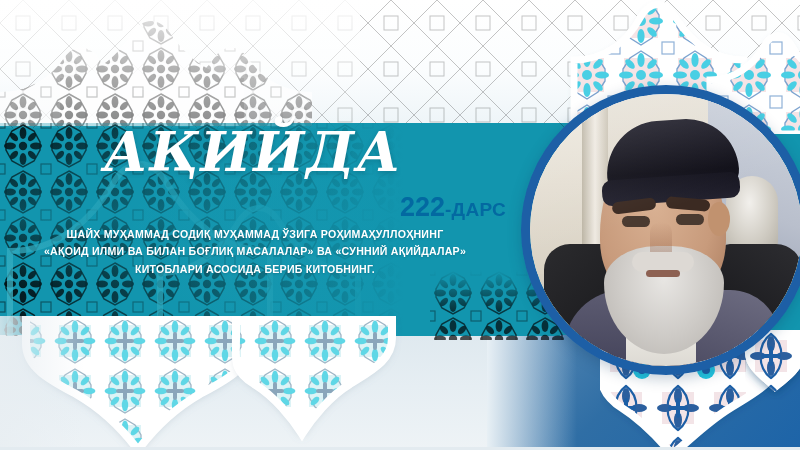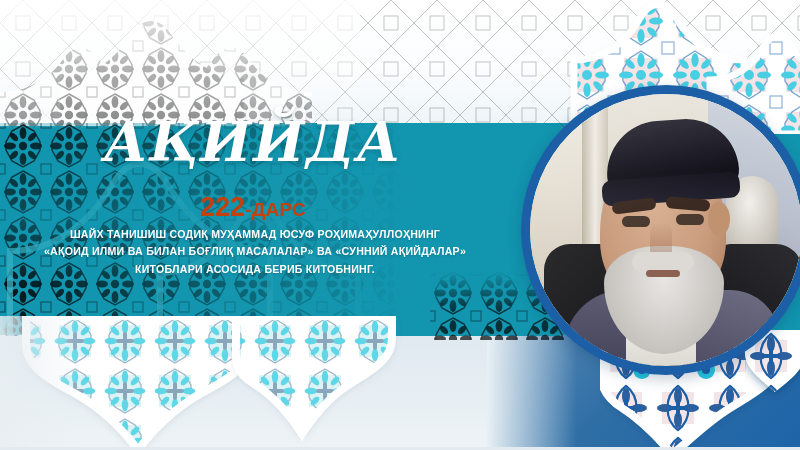--- a/index.html
+++ b/index.html
@@ -42,33 +42,33 @@
   .hairline-bottom{
     position:absolute;left:0;top:447px;width:800px;height:3px;
     background:#e3ebf0;
   }
 
   
   .patt{position:absolute;pointer-events:none;}
 
   
   .title-wrap{
-    position:absolute;left:0;top:114px;width:506px;text-align:center;
+    position:absolute;left:0;top:124px;width:506px;text-align:center;
   }
   .title{
     font-family:"DejaVu Serif","Liberation Serif",serif;
     font-style:italic;font-weight:700;
     font-size:54px;line-height:56px;letter-spacing:2px;
     color:#ffffff;
     text-shadow:0 2px 5px rgba(0,60,80,.28);
     margin:0;
   }
   .lesson{
-    position:absolute;left:0;top:192px;width:506px;text-align:center;
-    color:#c2410c;white-space:nowrap;
+    position:absolute;left:0;top:192px;width:506px;text-align:right;
+    color:#0369a1;white-space:nowrap;
   }
   .lesson .num{
     font-size:27px;font-weight:700;letter-spacing:0px;
     vertical-align:baseline;
   }
   .lesson .word{
     font-size:19px;font-weight:700;letter-spacing:.3px;
     vertical-align:baseline;
   }
   .body-text{
@@ -473,21 +473,21 @@
 
   <div class="title-wrap">
     <h1 class="title">АҚИЙДА</h1>
   </div>
 
   <div class="lesson">
     <span class="num">222</span><span class="word">-ДАРС</span>
   </div>
 
   <div class="body-text">
-    <div>ШАЙХ ТАНИШИШ СОДИҚ МУҲАММАД ЮСУФ РОҲИМАҲУЛЛОҲНИНГ</div>
+    <div>ШАЙХ МУҲАММАД СОДИҚ МУҲАММАД ЎЗИГА РОҲИМАҲУЛЛОҲНИНГ</div>
     <div>«АҚОИД ИЛМИ ВА БИЛАН БОҒЛИҚ МАСАЛАЛАР» ВА «СУННИЙ АҚИЙДАЛАР»</div>
     <div>КИТОБЛАРИ АСОСИДА БЕРИБ КИТОБНИНГ.</div>
   </div>
 
   <div class="portrait">
     <div class="portrait-ring">
       <div class="portrait-img">
         <div class="p-bg"></div>
         <div class="p-wall-l"></div>
         <div class="p-pillar"></div>

